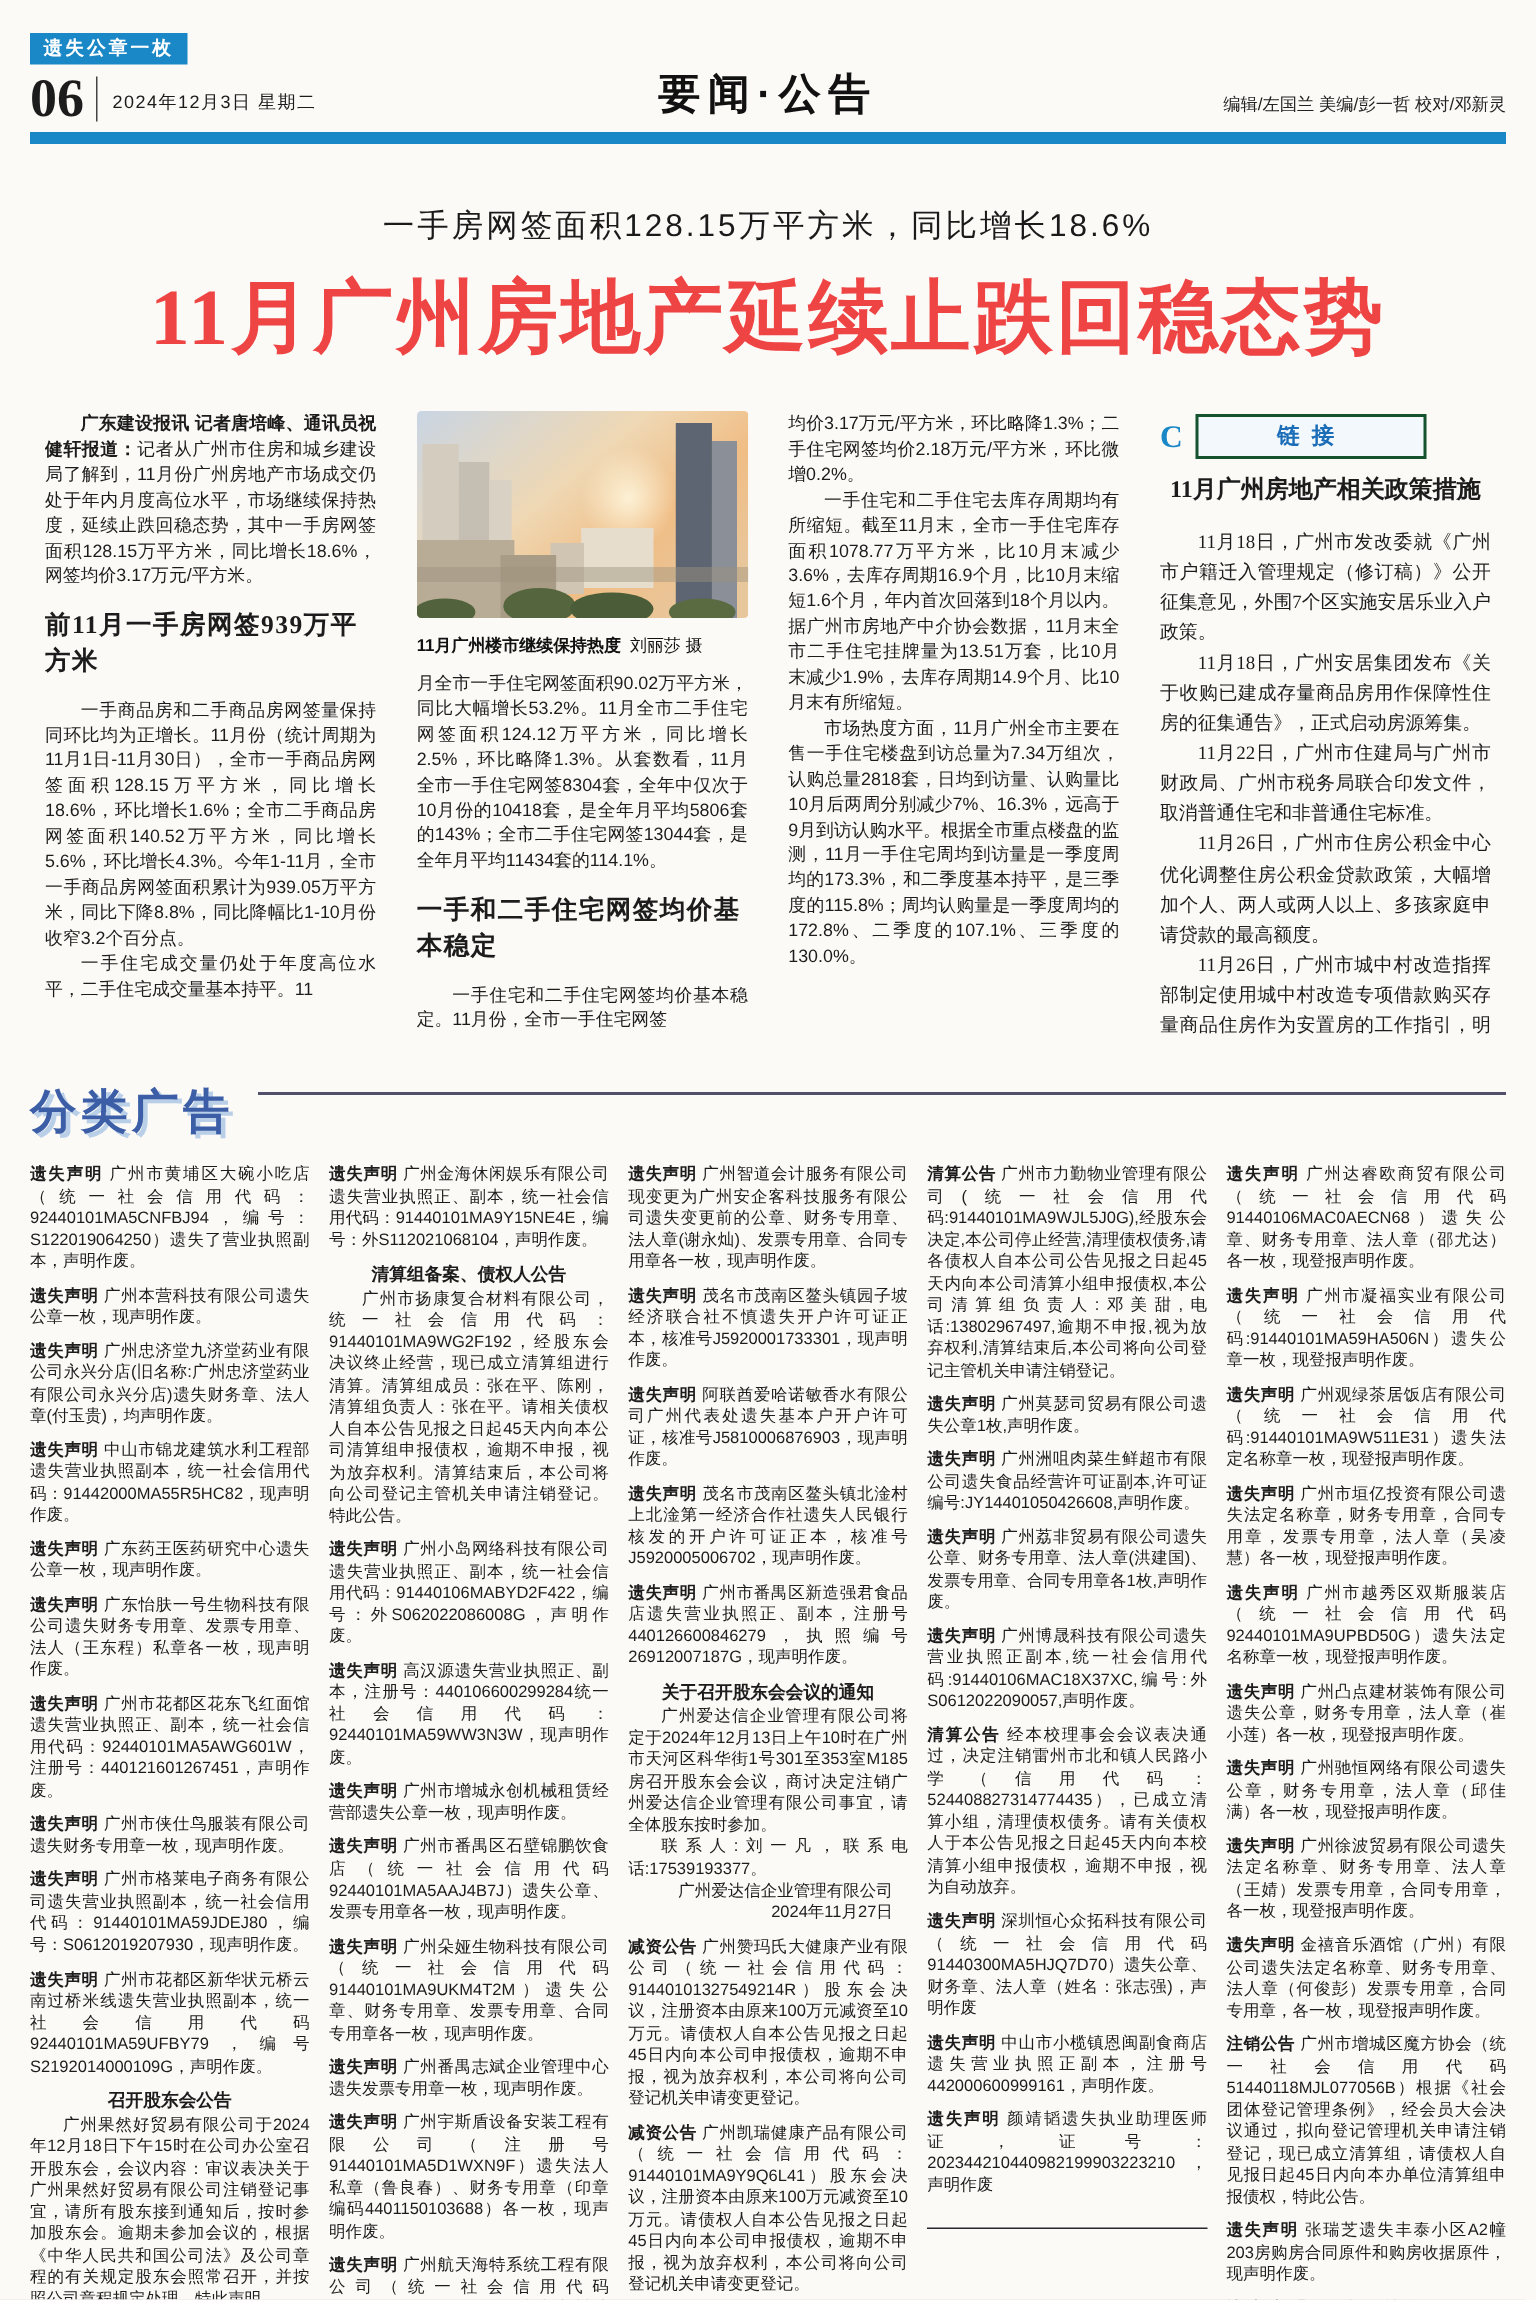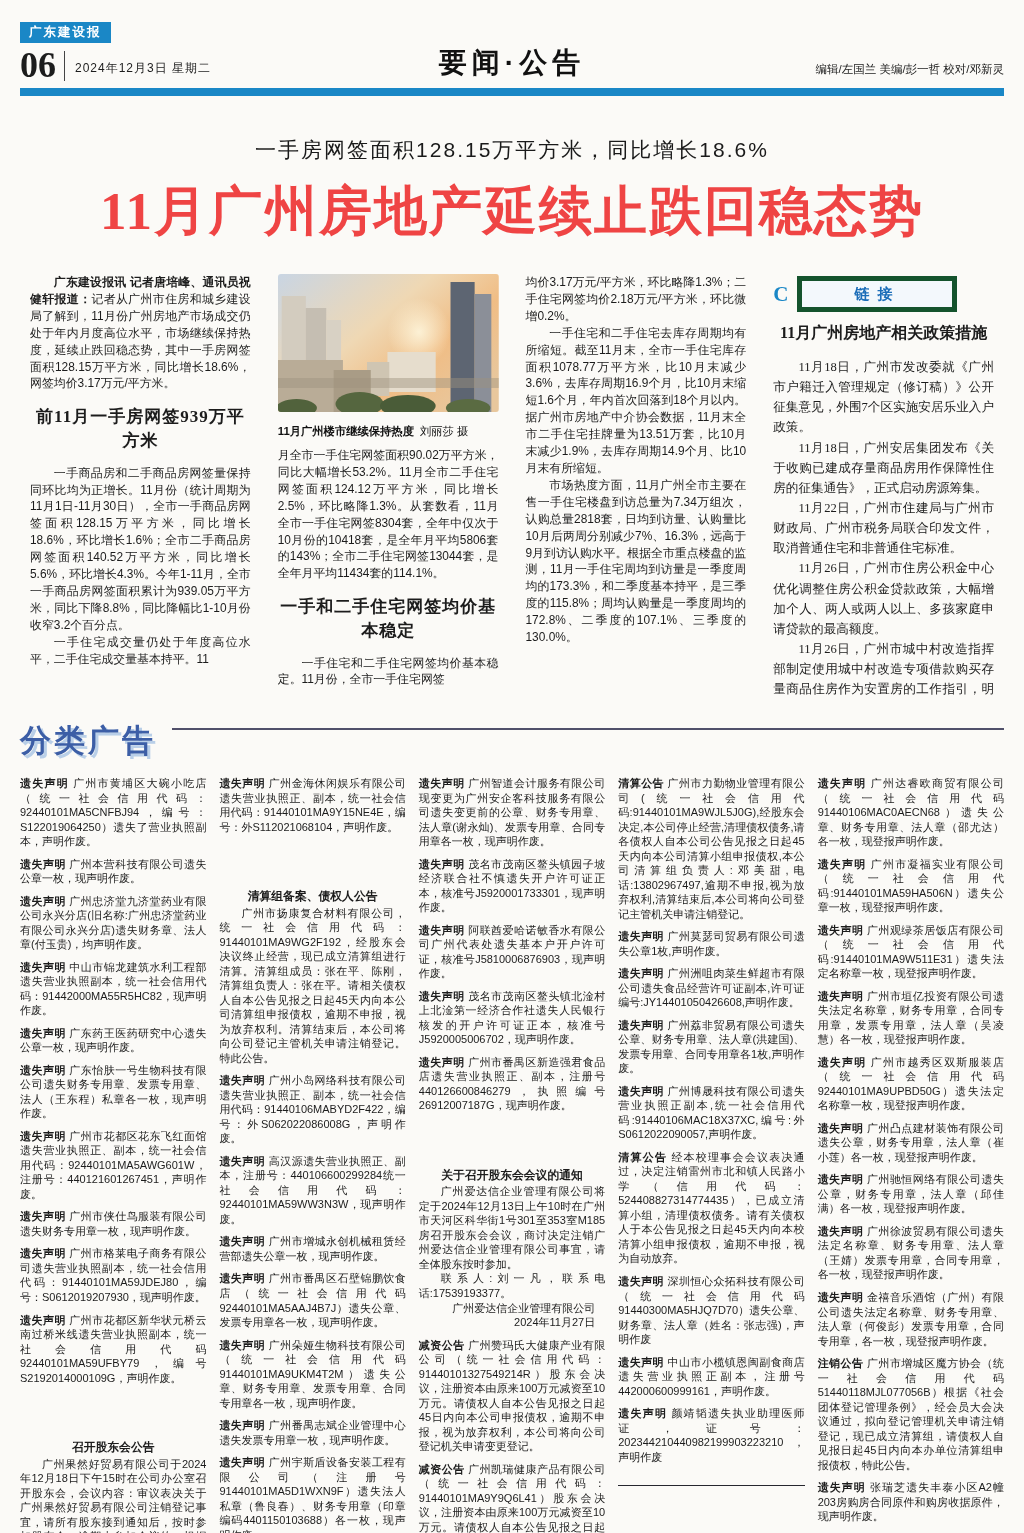--- a/index.html
+++ b/index.html
@@ -19,58 +19,58 @@
   .blue-bar{height:8px;background:#1a87c6;margin-top:6px;}
   
   .article{padding:0 30px;}
   .kicker{margin-top:40px;text-align:center;font-size:21px;letter-spacing:2px;color:#1a1a1a;}
   .headline{margin:12px 0 26px 0;text-align:center;font-family:"Liberation Serif",serif;
             font-size:53px;font-weight:900;letter-spacing:2px;color:#ef4444;}
   .art-cols{display:flex;gap:27px;height:422px;overflow:hidden;}
   .art-col{flex:1;min-width:0;font-size:11.9px;line-height:1.42;text-align:justify;}
   .art-col p{margin:0;}
   .indent{text-indent:2em;}
-  .subhead{font-family:"Liberation Serif",serif;font-weight:bold;font-size:17px;text-align:center;
+  .subhead{font-family:"Liberation Serif",serif;font-weight:bold;font-size:17px;text-align:left;
            letter-spacing:1px;margin:13px 0 11px 0;text-indent:0;}
   .photo-wrap{width:100%;}
   .photo{display:block;width:100%;height:138px;border-radius:3px;}
   .caption{font-size:11.3px;margin:11px 0 8px 0;color:#111;}
   .caption b{font-weight:bold;}
   .caption .credit{font-weight:normal;margin-left:6px;}
   
   .link-row{display:flex;align-items:center;gap:9px;margin:2px 0 10px 0;}
   .link-icon{font-size:21px;font-weight:900;color:#1a87c6;line-height:1;font-family:"Liberation Serif",serif;}
-  .link-box{width:150px;border:5px solid #14532d;background:#f3f8fc;text-align:center;color:#1b6db8;
+  .link-box{width:150px;border:2px solid #14532d;background:#f3f8fc;text-align:center;color:#1b6db8;
             font-weight:bold;font-size:15px;letter-spacing:8px;padding:2px 0 3px 0;}
   .sb-title{font-family:"Liberation Serif",serif;font-weight:bold;font-size:16px;text-align:center;
             margin:4px 0 12px 0;}
   .lk-p{font-family:"Liberation Serif",serif;font-size:12.6px;line-height:1.6;text-indent:2em;
         text-align:justify;margin:0;}
   
   .classified{padding:0 20px;margin-top:24px;}
   .cls-head{display:flex;align-items:flex-start;gap:16px;}
   .cls-title{font-size:31px;font-weight:900;letter-spacing:3px;color:#3c5ea6;
              text-shadow:3px 3px 0 #b9cfe8;}
   .cls-rule{flex:1;height:2px;background:#50506a;margin-top:8px;}
   .cls-cols{display:flex;gap:13px;margin-top:14px;height:818px;overflow:hidden;}
   .cls-col{flex:1;min-width:0;font-size:11px;line-height:1.32;text-align:justify;
            display:flex;flex-direction:column;}
   .cls-col::after{content:"";display:block;height:1px;background:#26262e;margin-top:13px;}
   .ad{margin-bottom:8px;}
-  .ad-title{font-weight:bold;text-align:center;font-size:11.8px;margin-bottom:1px;margin-top:47px;}
+  .ad-title{font-weight:bold;text-align:center;font-size:11.8px;margin-bottom:1px;}
   .ad-label{font-weight:bold;}
   .ad-sign{text-align:right;padding-right:10px;}
 </style>
 </head>
 <body>
 
 <div class="page">
 
   <div class="masthead">
-    <div class="logo-box">广东建设报</div>
+    <div class="logo-box">遗失公章一枚</div>
     <div class="head-row">
       <div class="page-no">06</div>
       <div class="head-vline"></div>
       <div class="issue-date">2024年12月3日 星期二</div>
       <div class="section-title">要闻·公告</div>
       <div class="staff">编辑/左国兰 美编/彭一哲 校对/邓新灵</div>
     </div>
     <div class="blue-bar"></div>
   </div>
 

